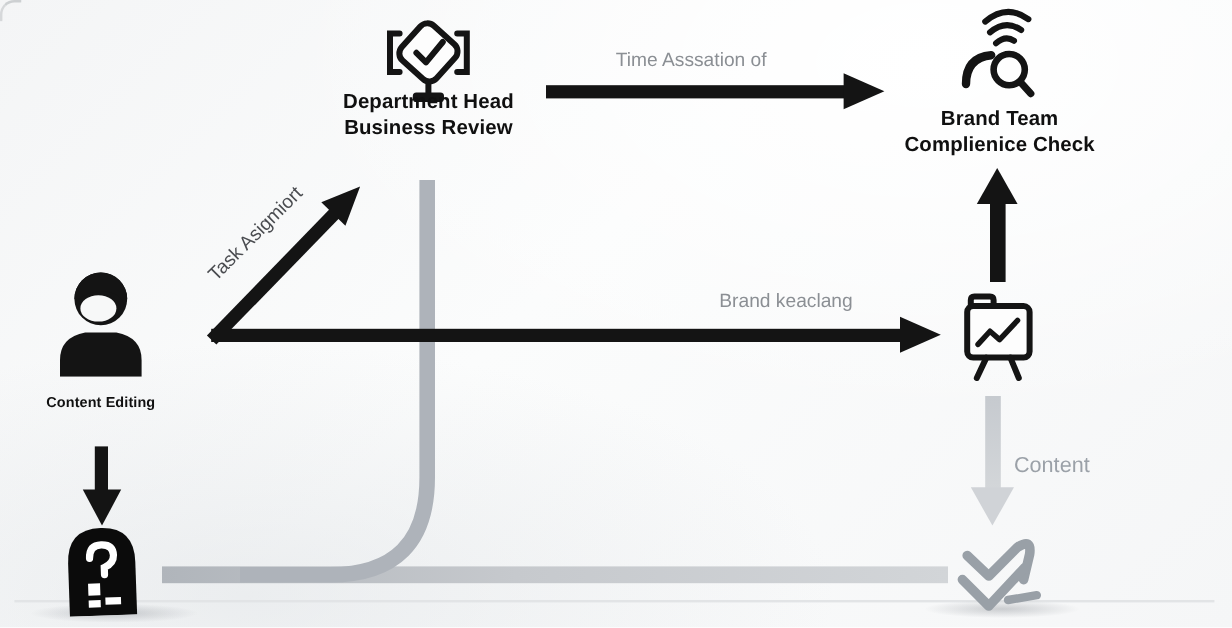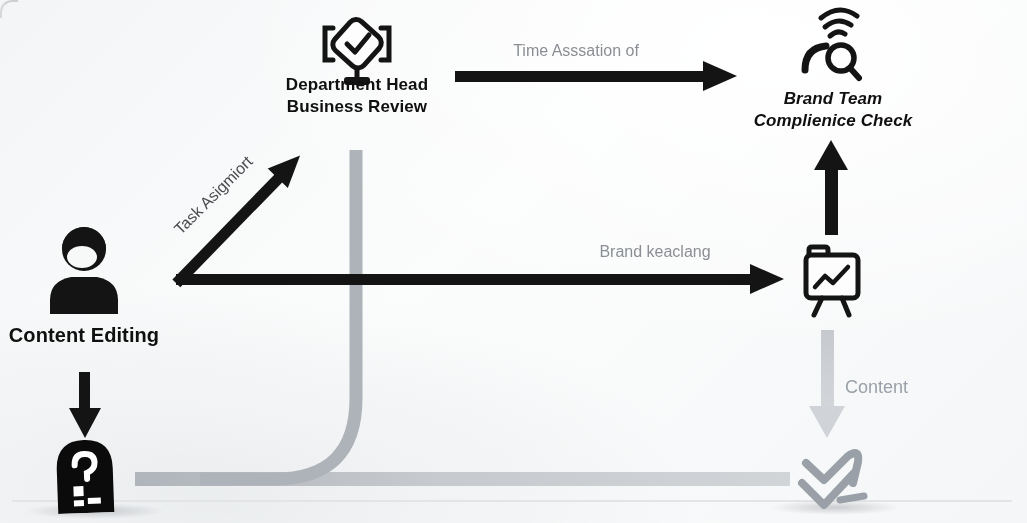--- a/index.html
+++ b/index.html
@@ -75,35 +75,35 @@
   <div class="abs head-right" style="left:703px;top:61px;"></div>
 
   <svg class="abs" style="left:793px;top:6px;" width="80" height="78" viewBox="0 0 80 78">
     <path d="M 12 64 Q 12 42 33 40" fill="none" stroke="#141414" stroke-width="7" stroke-linecap="round"></path>
     <path d="M 37 30 Q 45 23 52 28" fill="none" stroke="#141414" stroke-width="5" stroke-linecap="round"></path>
     <path d="M 32 21 Q 45 10 58 19" fill="none" stroke="#141414" stroke-width="5" stroke-linecap="round"></path>
     <path d="M 28 12 Q 46 -3 64 10" fill="none" stroke="#141414" stroke-width="5" stroke-linecap="round"></path>
     <circle cx="48" cy="52" r="13" fill="none" stroke="#141414" stroke-width="5.5"></circle>
     <line x1="57" y1="62" x2="66" y2="72" stroke="#141414" stroke-width="6" stroke-linecap="round"></line>
   </svg>
-  <div class="abs node-label" style="left:713px;top:88px;width:240px;font-style:italic;">
+  <div class="abs node-label" style="left:713px;top:88px;width:240px;">
     <div>Brand Team</div>
     <div>Complienice Check</div>
   </div>
 
   <div class="abs head-up" style="left:814px;top:140px;"></div>
   <div class="abs shaft-v" style="left:825px;top:168px;height:67px;width:13px;"></div>
 
   <svg class="abs" style="left:41px;top:224px;" width="86" height="90" viewBox="0 0 86 90">
     <circle cx="43" cy="25" r="22" fill="#141414"></circle>
     <ellipse cx="41" cy="33" rx="15" ry="11" fill="#f7f8f8"></ellipse>
     <path d="M 43 3 a 22 22 0 0 1 22 22 l -2 6 q -4 -12 -18 -12 q -16 0 -22 8 l -2 -2 a 22 22 0 0 1 22 -22 z" fill="#141414"></path>
     <path d="M 9 90 L 9 76 Q 9 57 30 53 L 56 53 Q 77 57 77 76 L 77 90 Z" fill="#141414"></path>
   </svg>
-  <div class="abs node-label" style="left:0px;top:324px;width:168px;font-size:20px;">
+  <div class="abs node-label" style="left:0px;top:324px;width:168px;font-size:12px;">
     <div>Content Editing</div>
   </div>
 
   <div class="abs shaft-v" style="left:79px;top:372px;height:38px;width:11px;"></div>
   <div class="abs head-down" style="left:69px;top:408px;"></div>
 
   <svg class="abs" style="left:56px;top:439px;transform:rotate(-2deg);" width="58" height="74" viewBox="0 0 58 74">
     <path d="M 1 74 L 1 30 Q 1 1 29 1 Q 57 1 57 30 L 57 74 Z" fill="#0b0b0b"></path>
     <path d="M 19 26 Q 19 15 29 15 Q 39 15 39 24 Q 39 31 31 34 L 31 40" fill="none" stroke="#ffffff" stroke-width="6" stroke-linecap="round"></path>
     <rect x="17" y="47" width="10" height="10" fill="#ffffff"></rect>

